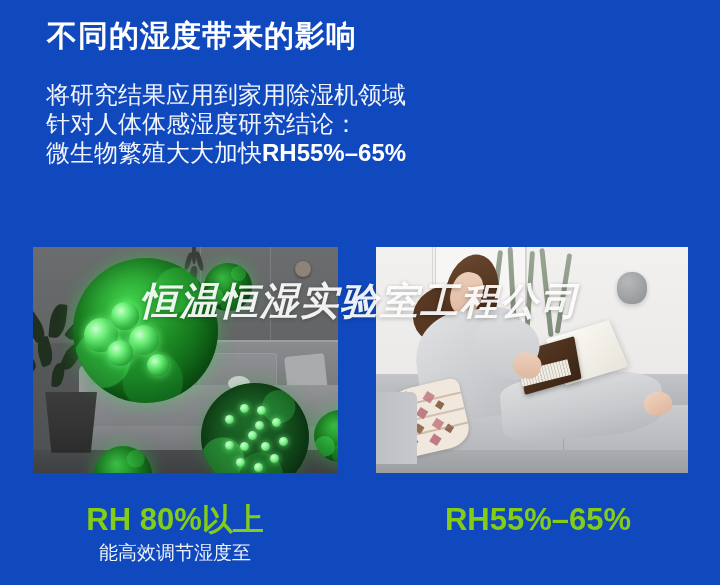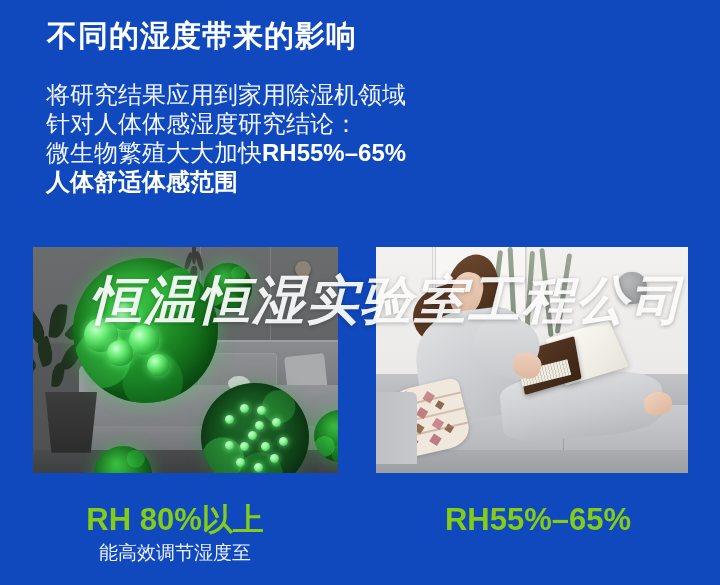--- a/index.html
+++ b/index.html
@@ -299,26 +299,25 @@
     position:absolute; left:46%; top:52%;
     width:16%; height:7%;
     background:repeating-linear-gradient(90deg,#efece3 0 2px,#cfcabc 2px 3px);
     transform:rotate(-14deg);
   }
 
   
   .watermark {
     position:absolute; left:50%; top:301px;
     transform:translate(-50%,-50%);
-    font-size:52px; font-weight:bold; font-style:italic;
+    font-size:38px; font-weight:bold; font-style:italic;
     color:rgba(255,255,255,.92);
     letter-spacing:2px; white-space:nowrap;
     text-shadow:0 1px 4px rgba(0,0,0,.28);
     pointer-events:none;
-    margin-left:27px;
   }
 
   
   .cap {
     position:absolute; top:505px; width:340px; text-align:center;
   }
   #cap-left  { left:5px; }
   #cap-right { left:368px; }
   .cap-h {
     font-size:31px; font-weight:bold; color:#84cc16;
@@ -333,21 +332,20 @@
 <body style="background: rgb(16, 72, 190);">
 
 <div id="poster" style="background: rgb(16, 72, 190); padding-left: 11px;">
 
   <div class="title">不同的湿度带来的影响</div>
 
   <div class="body-block">
     <div class="body-line">将研究结果应用到家用除湿机领域</div>
     <div class="body-line">针对人体体感湿度研究结论：</div>
     <div class="body-line"><span>微生物繁殖大大加快</span><span class="strong">RH55%–65%</span></div>
-    <div class="body-line b">人体舒适体感范围</div>
   </div>
 
   <div class="panel" id="panel-left">
     <div class="lw-wall"></div>
     <div class="lw-wallpanel lw-p1"></div>
     <div class="lw-wallpanel lw-p2"></div>
     <div class="lw-dot"></div>
     <div class="lw-hang">
       <i style="left:10px;top:0;width:4px;height:22px;"></i>
       <i style="left:4px;top:10px;width:5px;height:18px;transform:rotate(18deg);"></i>

